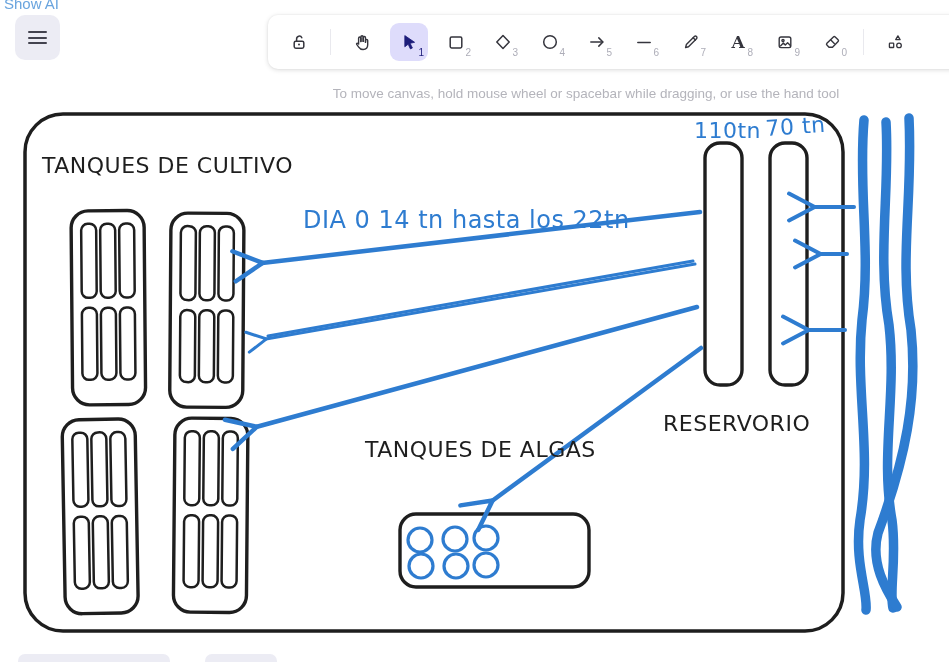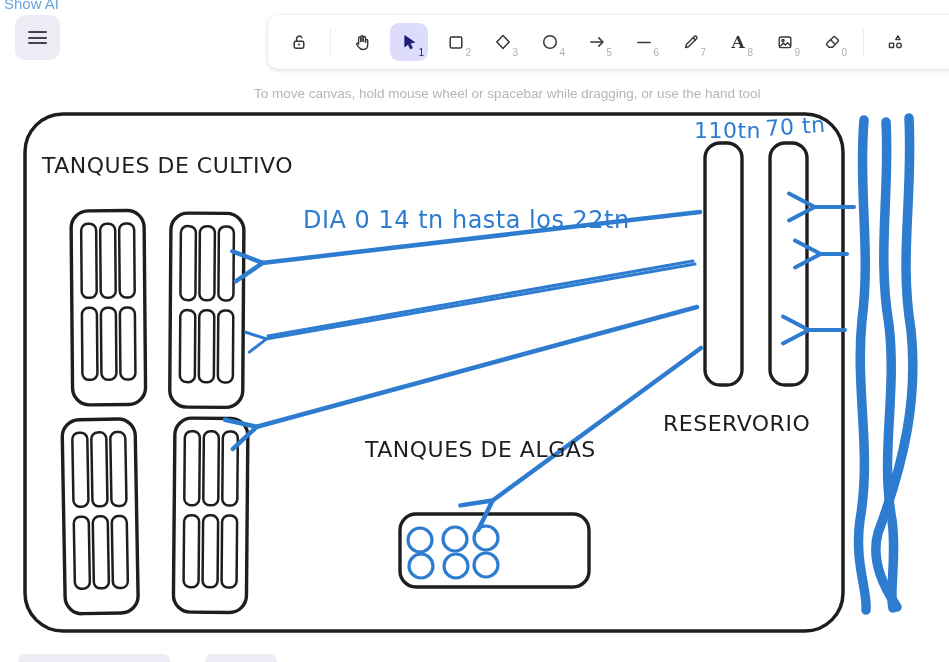--- a/index.html
+++ b/index.html
@@ -17,21 +17,21 @@
            display:flex;align-items:center;padding:0 12px;gap:9px;z-index:6;box-sizing:border-box;}
   .tool{position:relative;width:38px;height:38px;border-radius:9px;display:flex;align-items:center;
         justify-content:center;cursor:pointer;background:transparent;border:none;}
   .tool.active{background:#dedcfb;}
   .tool svg{display:block;}
   .tool .badge{position:absolute;right:4px;bottom:3px;font-size:10px;color:#adadb8;line-height:1;}
   .tool.active .badge{color:#1d1d7a;}
   .tb-divider{width:1px;height:26px;background:#e9e9ee;margin:0 3px;}
   .serifA{font-family:"DejaVu Serif",serif;font-size:17px;font-weight:bold;color:#35353d;line-height:1;}
   
-  .helper{position:absolute;top:86px;left:254px;width:640px;font-size:13.5px;
+  .helper{position:absolute;top:86px;left:266px;width:640px;text-align:center;font-size:13.5px;
           color:#b4b4bb;z-index:5;}
   
   .canvas-svg{position:absolute;top:0;left:0;z-index:1;}
   .hand-text{font-family:"DejaVu Sans",sans-serif;letter-spacing:.5px;}
   
   .bottom-btn{position:absolute;background:#ececf4;border-radius:9px;height:14px;top:654px;z-index:6;cursor:pointer;}
   .bottom-btn.zoombar{left:18px;width:152px;}
   .bottom-btn.undobar{left:205px;width:72px;}
 </style>
 </head>

